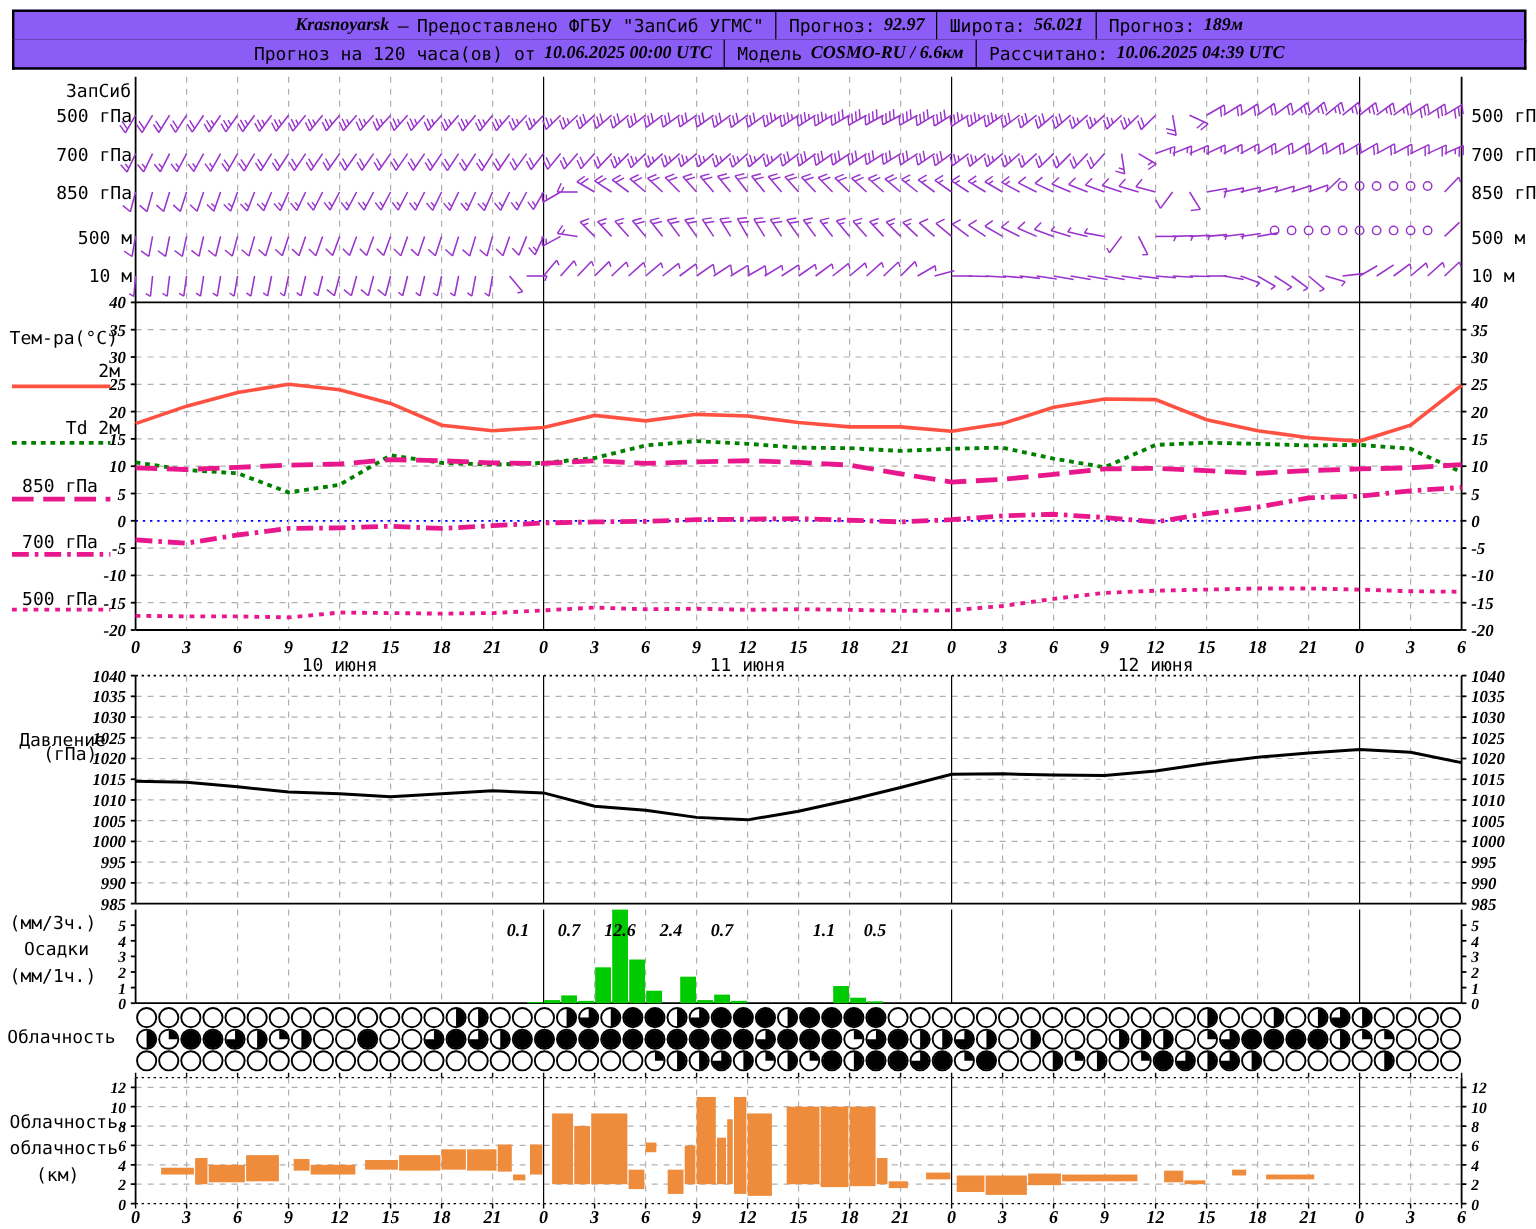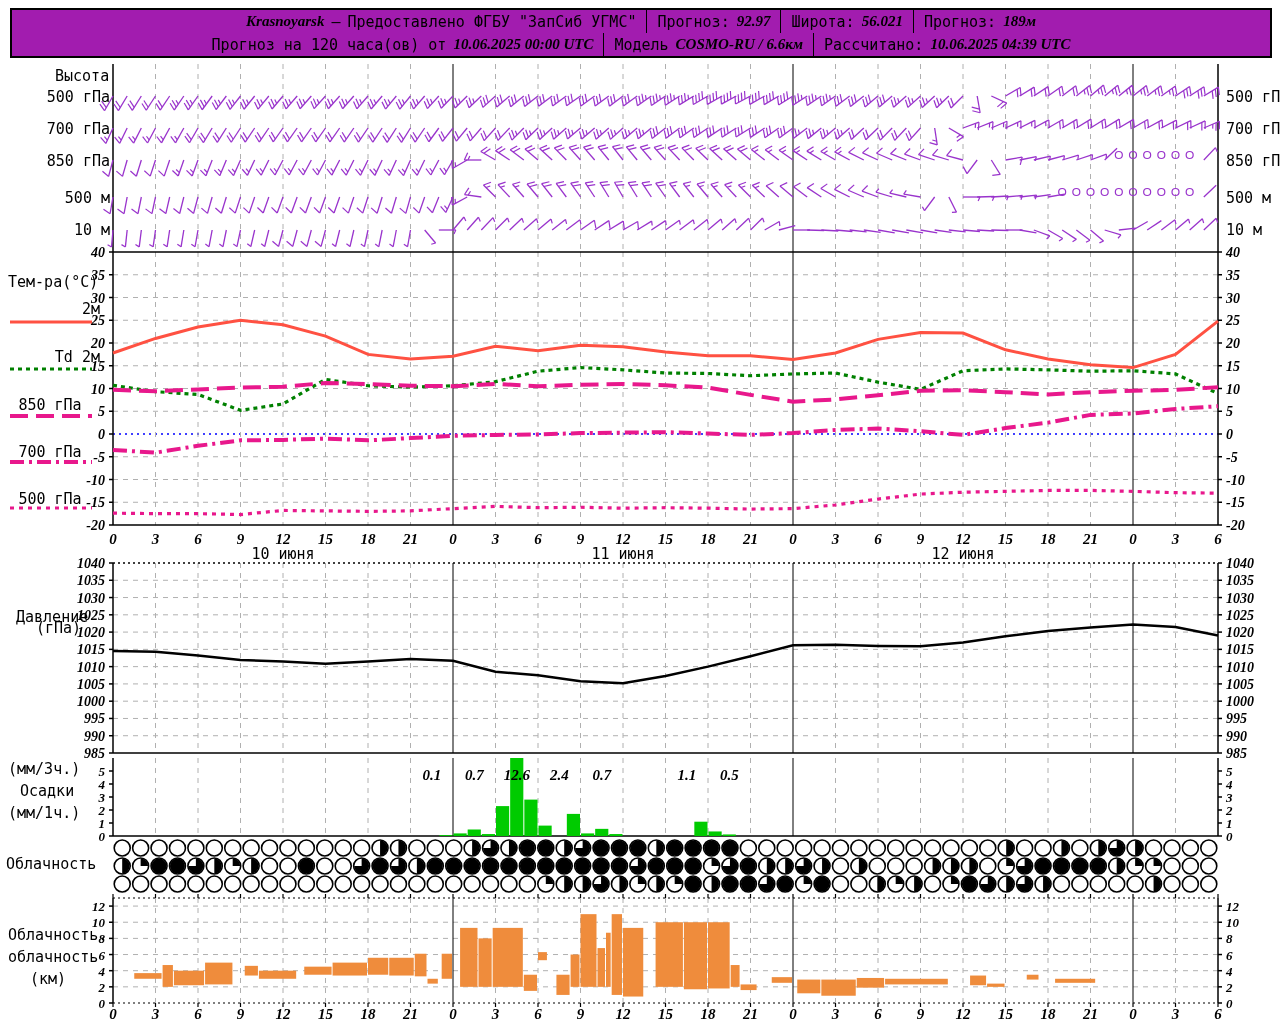--- a/index.html
+++ b/index.html
@@ -1,18 +1,18 @@
 <!DOCTYPE html>
 <html><head>
 <meta charset="utf-8">
 <style>
   html,body{margin:0;padding:0}
   body{width:1280px;height:1024px;background:#fff;position:relative;overflow:hidden;
        font-family:"DejaVu Sans Mono",monospace;color:#000}
-  .hdr{position:absolute;left:10px;right:8px;border:2px solid #000;background:#a21caf;
+  .hdr{position:absolute;left:10px;right:8px;border:2px solid #000;background:#8b5cf6;
        display:flex;align-items:center;justify-content:center;gap:7px;font-size:15px;white-space:nowrap}
   #hdr1{top:8px;height:23px}
   #hdr2{top:33px;height:23px;border-top:none}
   .it{font-family:"Liberation Serif",serif;font-style:italic;font-weight:bold}
   .vsep{width:0;border-left:1px solid #000;align-self:stretch;margin:0 3px}
   .lbl{position:absolute;font-size:15px;line-height:1;white-space:pre}
   .rt{text-align:right}
   #cv{position:absolute;left:0;top:0}
 </style>
 </head>
@@ -1917,21 +1917,21 @@
       <text x="963" y="1019" text-anchor="middle" font-size="15" fill="#000" font-family="&quot;Liberation Serif&quot;,serif" font-style="italic" font-weight="bold">12</text>
       <text x="1005.5" y="1019" text-anchor="middle" font-size="15" fill="#000" font-family="&quot;Liberation Serif&quot;,serif" font-style="italic" font-weight="bold">15</text>
       <text x="1048" y="1019" text-anchor="middle" font-size="15" fill="#000" font-family="&quot;Liberation Serif&quot;,serif" font-style="italic" font-weight="bold">18</text>
       <text x="1090.5" y="1019" text-anchor="middle" font-size="15" fill="#000" font-family="&quot;Liberation Serif&quot;,serif" font-style="italic" font-weight="bold">21</text>
       <text x="1133" y="1019" text-anchor="middle" font-size="15" fill="#000" font-family="&quot;Liberation Serif&quot;,serif" font-style="italic" font-weight="bold">0</text>
       <text x="1175.5" y="1019" text-anchor="middle" font-size="15" fill="#000" font-family="&quot;Liberation Serif&quot;,serif" font-style="italic" font-weight="bold">3</text>
       <text x="1218" y="1019" text-anchor="middle" font-size="15" fill="#000" font-family="&quot;Liberation Serif&quot;,serif" font-style="italic" font-weight="bold">6</text>
     </g>
   </svg>
 
-<div class="lbl" style="left:55px;top:69px">Высота</div>
+<div class="lbl" style="left:55px;top:69px">ЗапСиб</div>
 <div class="lbl rt" style="left:18px;top:90px;width:92px">500 гПа</div>
 <div class="lbl rt" style="left:18px;top:122px;width:92px">700 гПа</div>
 <div class="lbl rt" style="left:18px;top:154px;width:92px">850 гПа</div>
 <div class="lbl rt" style="left:18px;top:191px;width:92px">500 м</div>
 <div class="lbl rt" style="left:18px;top:223px;width:92px">10 м</div>
 <div class="lbl" style="left:1226px;top:90px">500 гПа</div>
 <div class="lbl" style="left:1226px;top:122px">700 гПа</div>
 <div class="lbl" style="left:1226px;top:154px">850 гПа</div>
 <div class="lbl" style="left:1226px;top:191px">500 м</div>
 <div class="lbl" style="left:1226px;top:223px">10 м</div>

